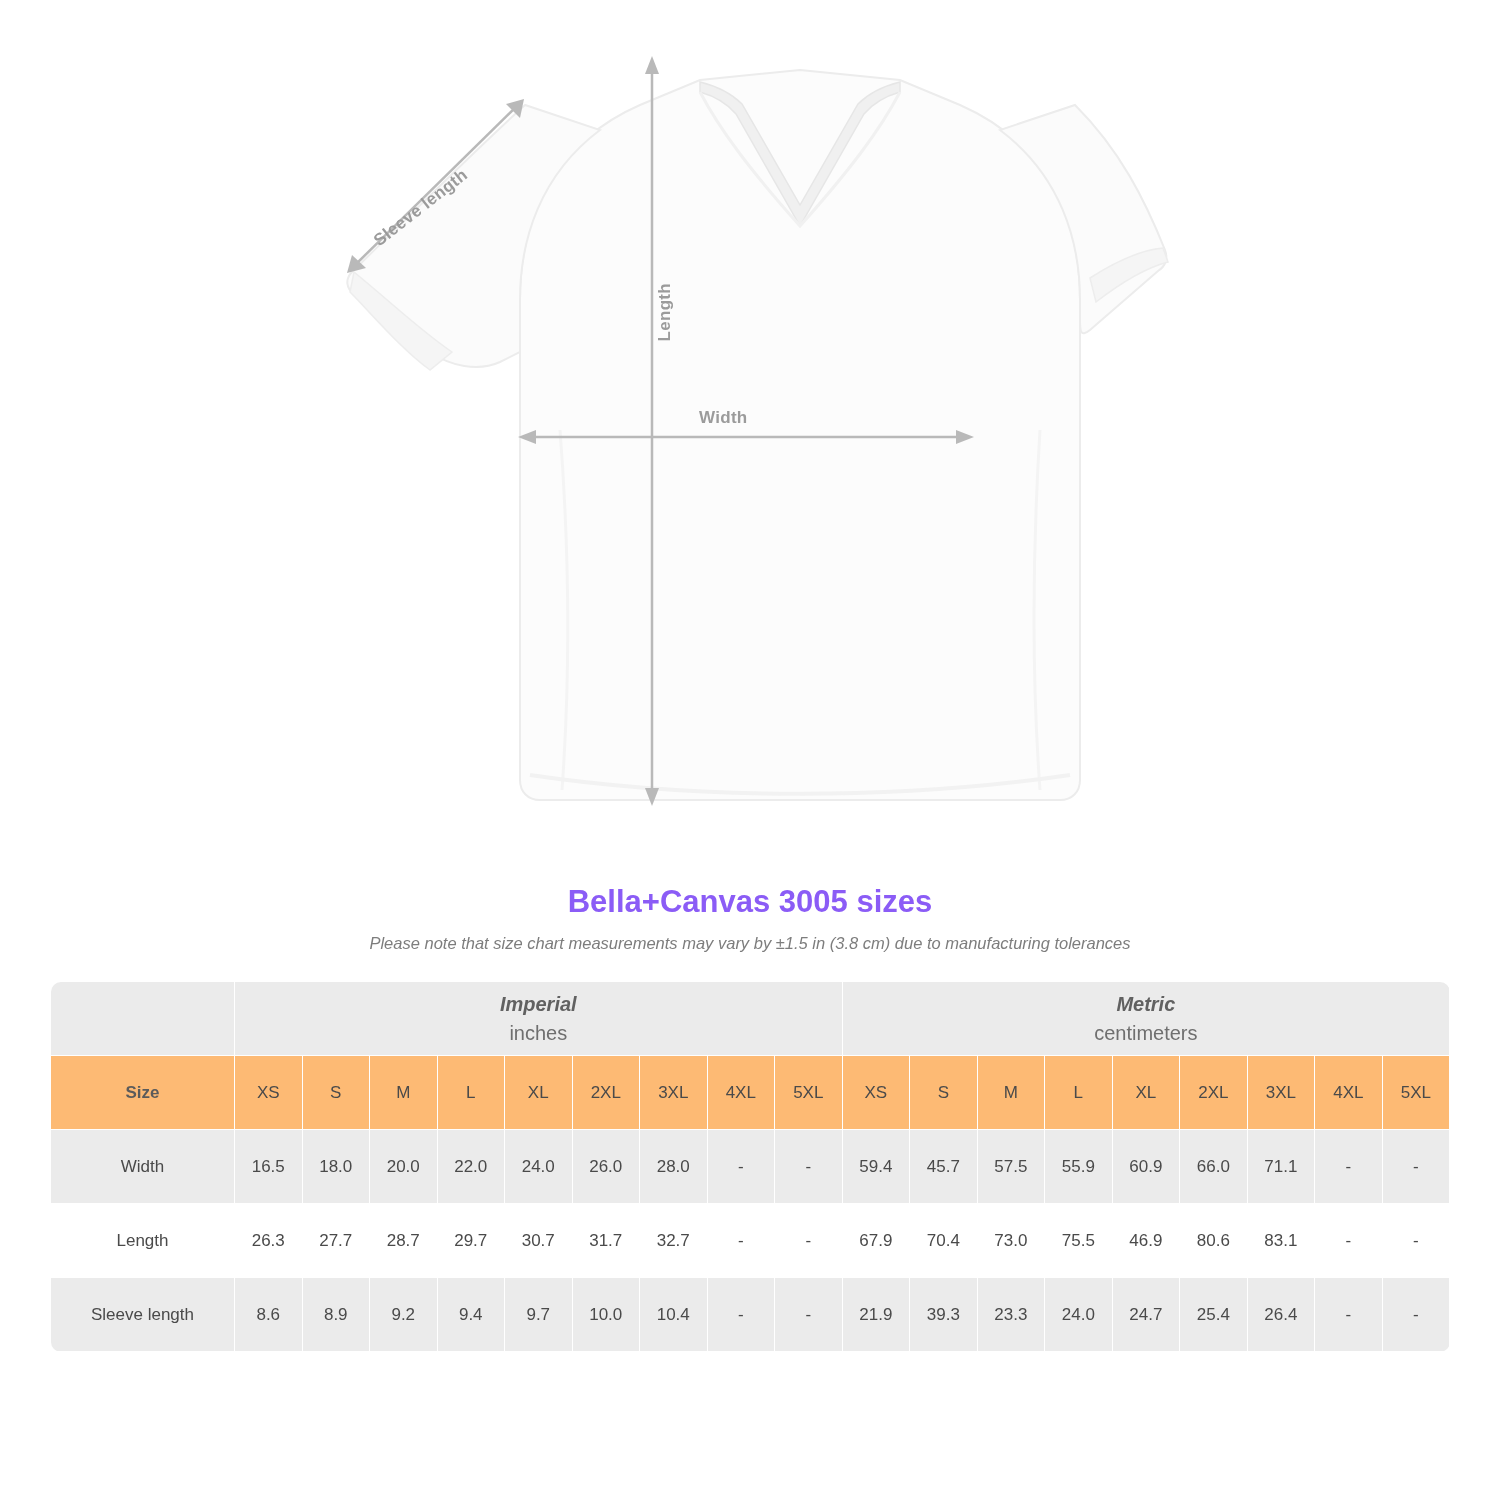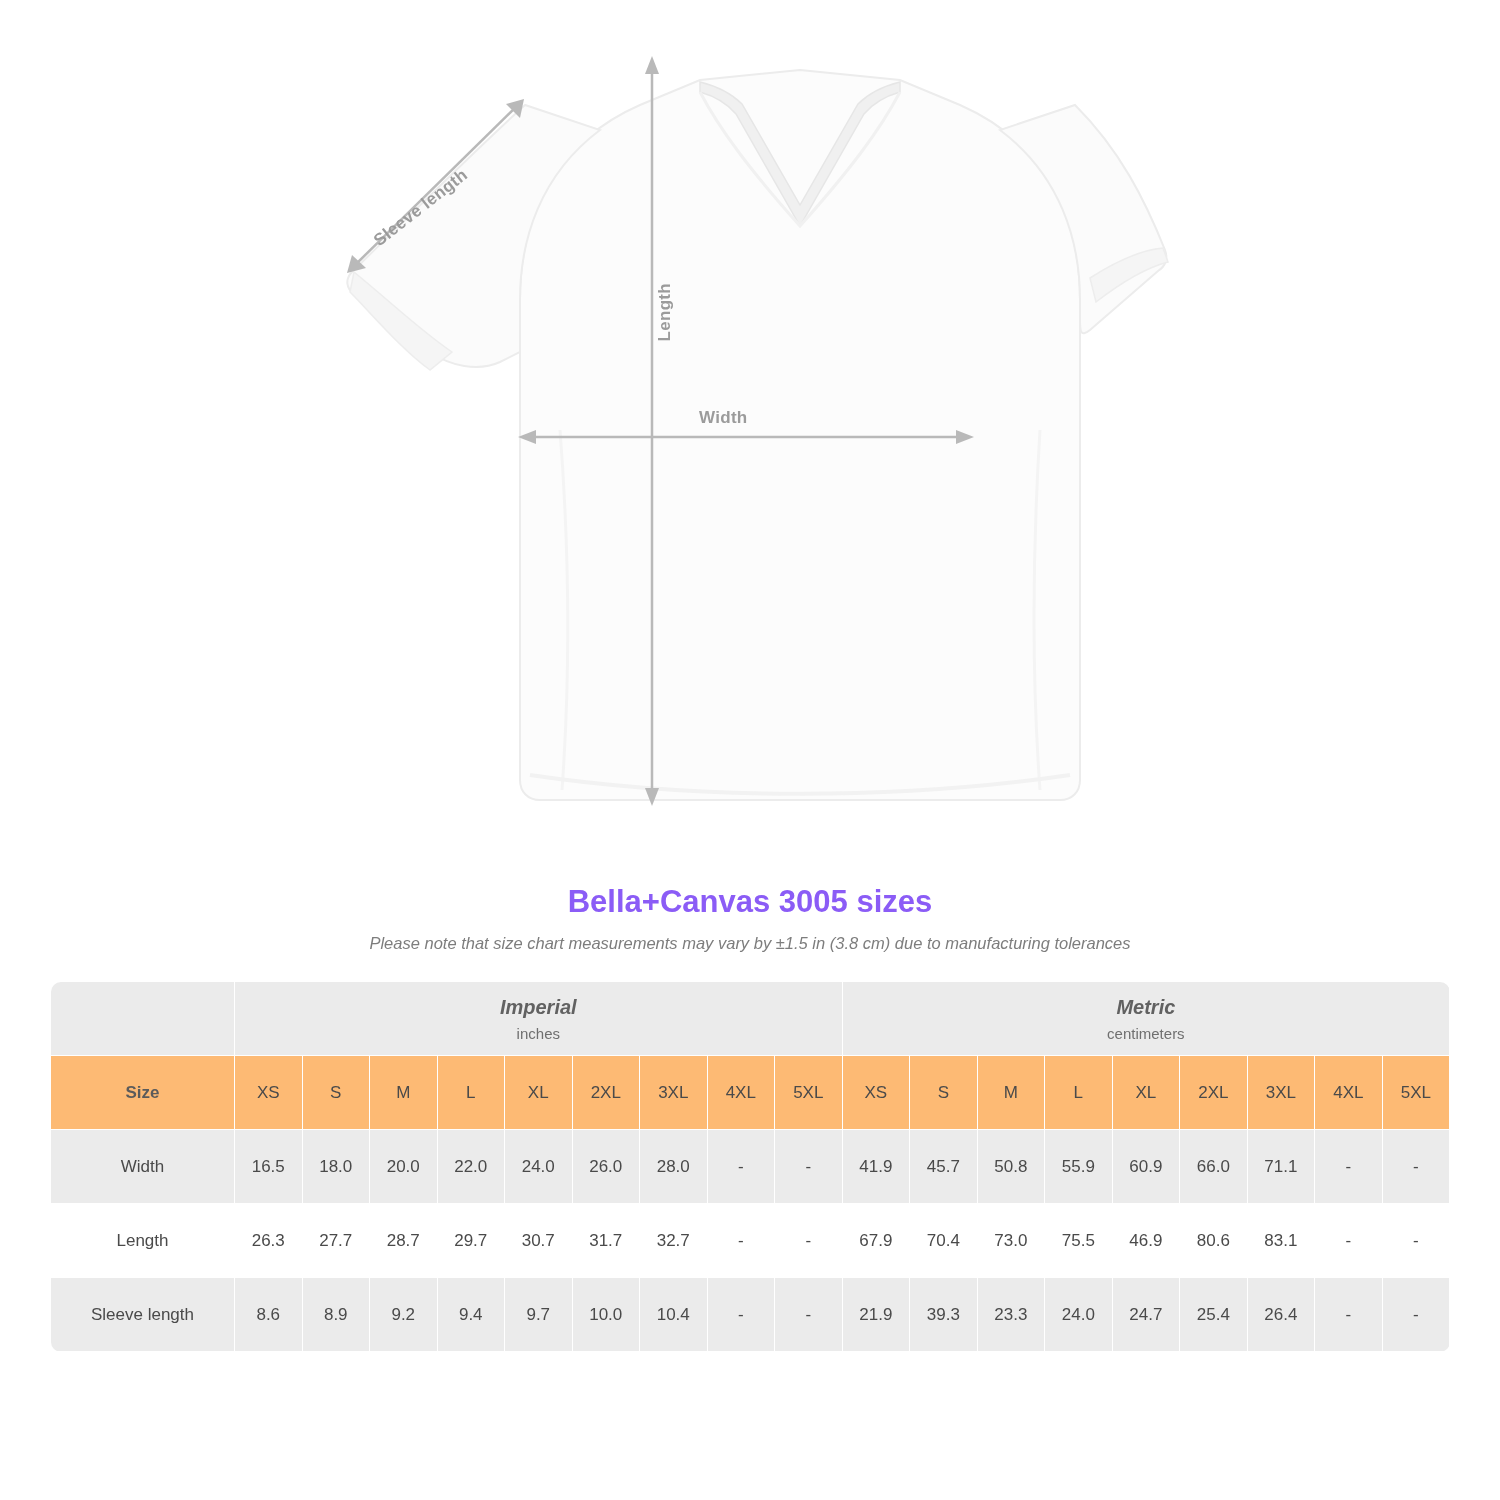--- a/index.html
+++ b/index.html
@@ -84,21 +84,21 @@
   }
   .unit-head .u-name {
     font-size: 20px;
     font-style: italic;
     font-weight: bold;
     color: #616161;
     display: block;
     margin-bottom: 6px;
   }
   .unit-head .u-sub {
-    font-size: 15px;
+    font-size: 20px;
     color: #6f6f6f;
     display: block;
   }
   .corner-cell { background: #ebebeb; }
   .hdr-row td { background: #fdba74; font-weight: bold; color: #5b5b5b; font-size: 17px; }
   .hdr-row td.rowlabel { font-weight: bold; color: #5b5b5b; font-size: 17px; }
   .row-shaded td { background: #ebebeb; }
   .row-plain td { background: #ffffff; }
   td.rowlabel { font-weight: bold; color: #5a5a5a; font-size: 17px; }
   .col-first { width: 184px; }
@@ -251,23 +251,23 @@
           <td class="rowlabel">Width</td>
           <td>16.5</td>
           <td>18.0</td>
           <td>20.0</td>
           <td>22.0</td>
           <td>24.0</td>
           <td>26.0</td>
           <td>28.0</td>
           <td>-</td>
           <td>-</td>
-          <td>41.9</td>
+          <td>59.4</td>
           <td>45.7</td>
-          <td>50.8</td>
+          <td>57.5</td>
           <td>55.9</td>
           <td>60.9</td>
           <td>66.0</td>
           <td>71.1</td>
           <td>-</td>
           <td>-</td>
         </tr>
 
         <tr class="row-plain">
           <td class="rowlabel">Length</td>

